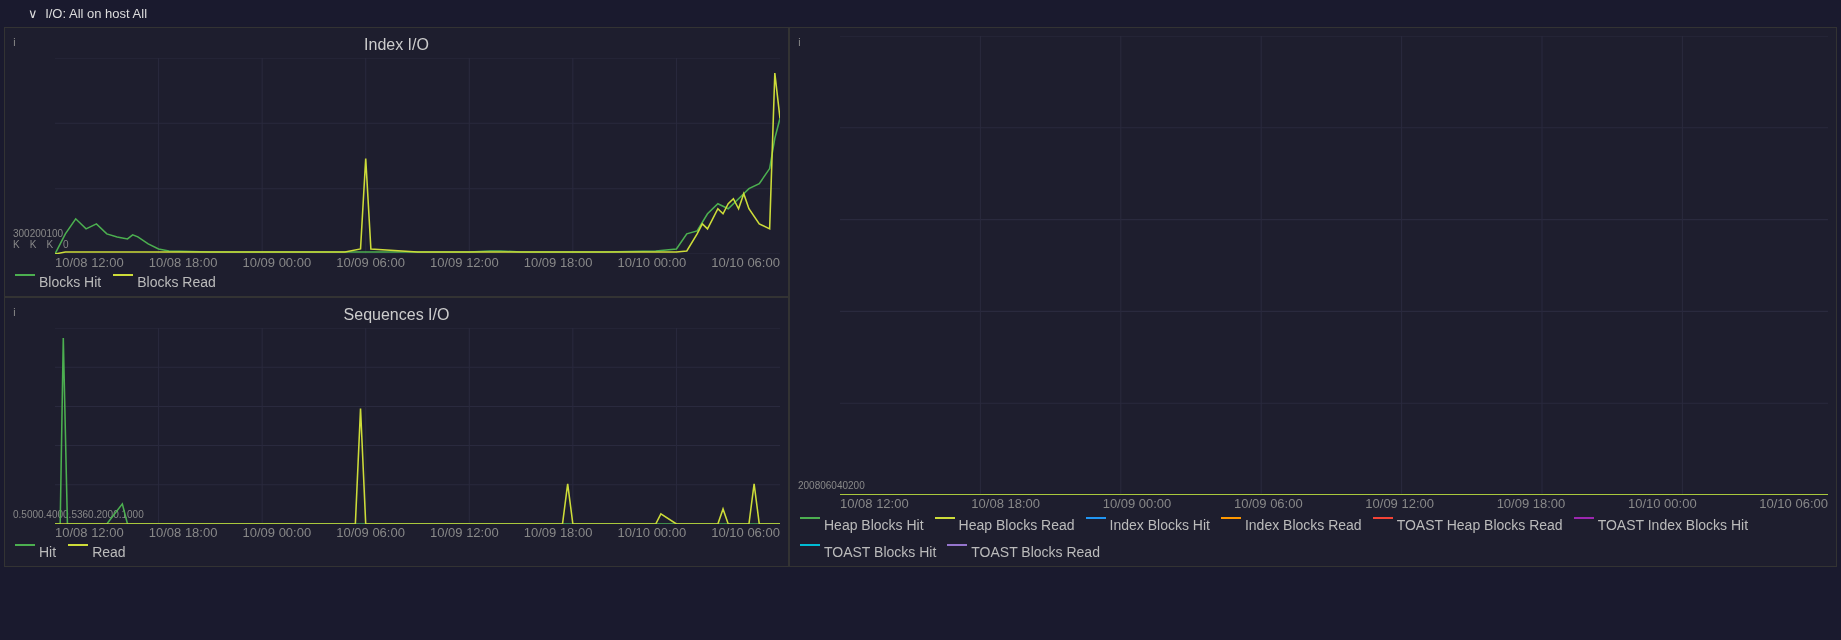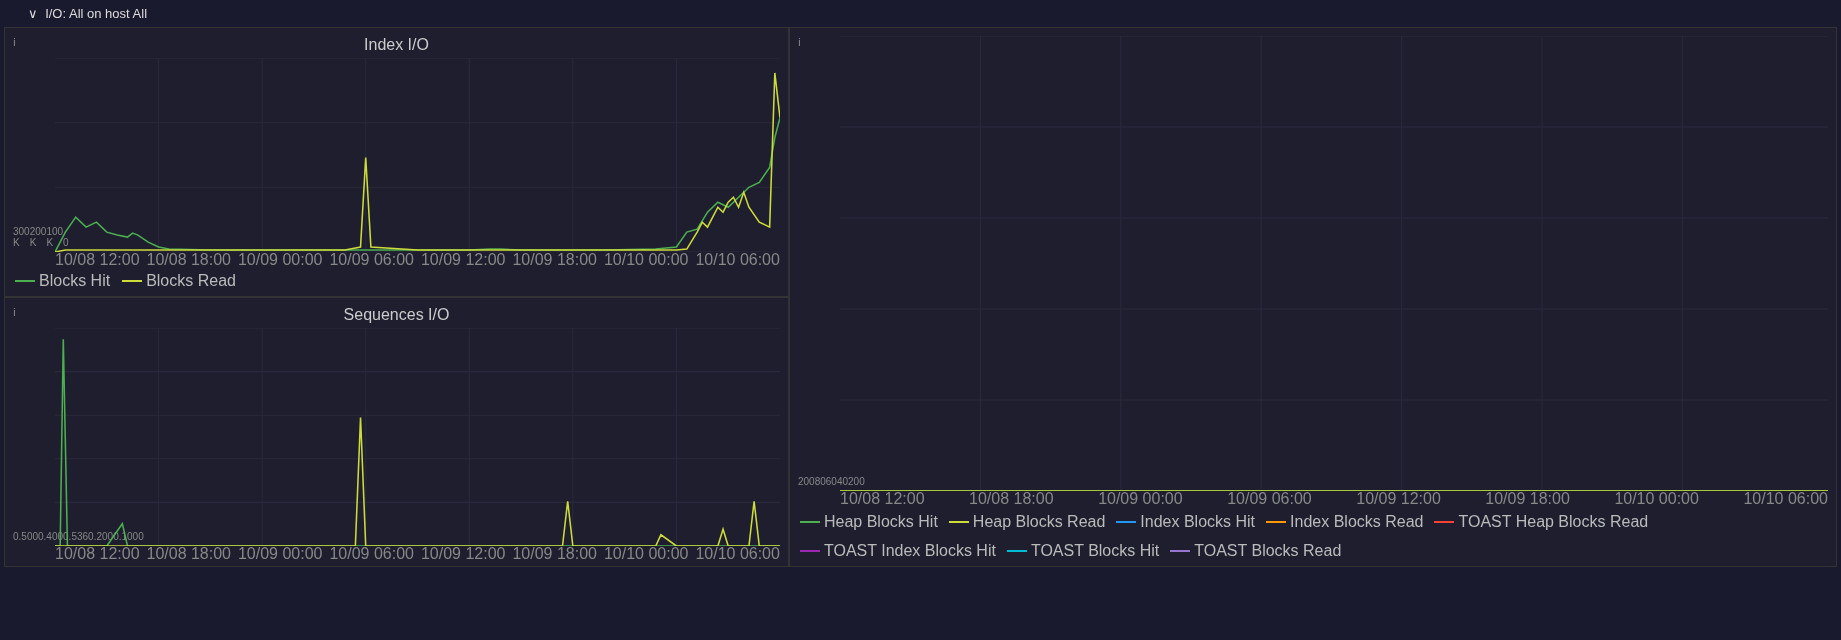--- a/index.html
+++ b/index.html
@@ -55,24 +55,24 @@
     }
     .chart-legend {
       display: flex;
       flex-wrap: wrap;
       gap: 6px 12px;
       padding: 4px 2px 2px 2px;
       align-items: center;
     }
     .legend-item {
       display: flex;
-      align-items: center;
+      align-items: flex-start;
       gap: 4px;
       color: #bbb;
-      font-size: 16px;
+      font-size: 14px;
     }
     .legend-line {
       width: 20px;
       height: 2px;
       display: inline-block;
     }
     .y-axis-labels {
       position: absolute;
       left: 0;
       top: 0;
@@ -88,21 +88,21 @@
     }
     .x-axis-labels {
       position: absolute;
       bottom: 0;
       left: 42px;
       right: 0;
       height: 16px;
       display: flex;
       justify-content: space-between;
       color: #888;
-      font-size: 16px;
+      font-size: 13px;
       align-items: center;
     }
     svg.chart-svg {
       position: absolute;
       top: 0;
       left: 42px;
       right: 0;
       bottom: 16px;
       width: calc(100% - 42px);
       height: calc(100% - 16px);
@@ -290,15 +290,25 @@
         <span>10/08 12:00</span>
         <span>10/08 18:00</span>
         <span>10/09 00:00</span>
         <span>10/09 06:00</span>
         <span>10/09 12:00</span>
         <span>10/09 18:00</span>
         <span>10/10 00:00</span>
         <span>10/10 06:00</span>
       </div>
     </div>
+    <div class="chart-legend">
+      <div class="legend-item">
+        <span class="legend-line" style="background:#4caf50;"></span>
+        <span>Hit</span>
+      </div>
+      <div class="legend-item">
+        <span class="legend-line" style="background:#cddc39;"></span>
+        <span>Read</span>
+      </div>
+    </div>
   </div>
 
 </div>
 
 </body></html>

